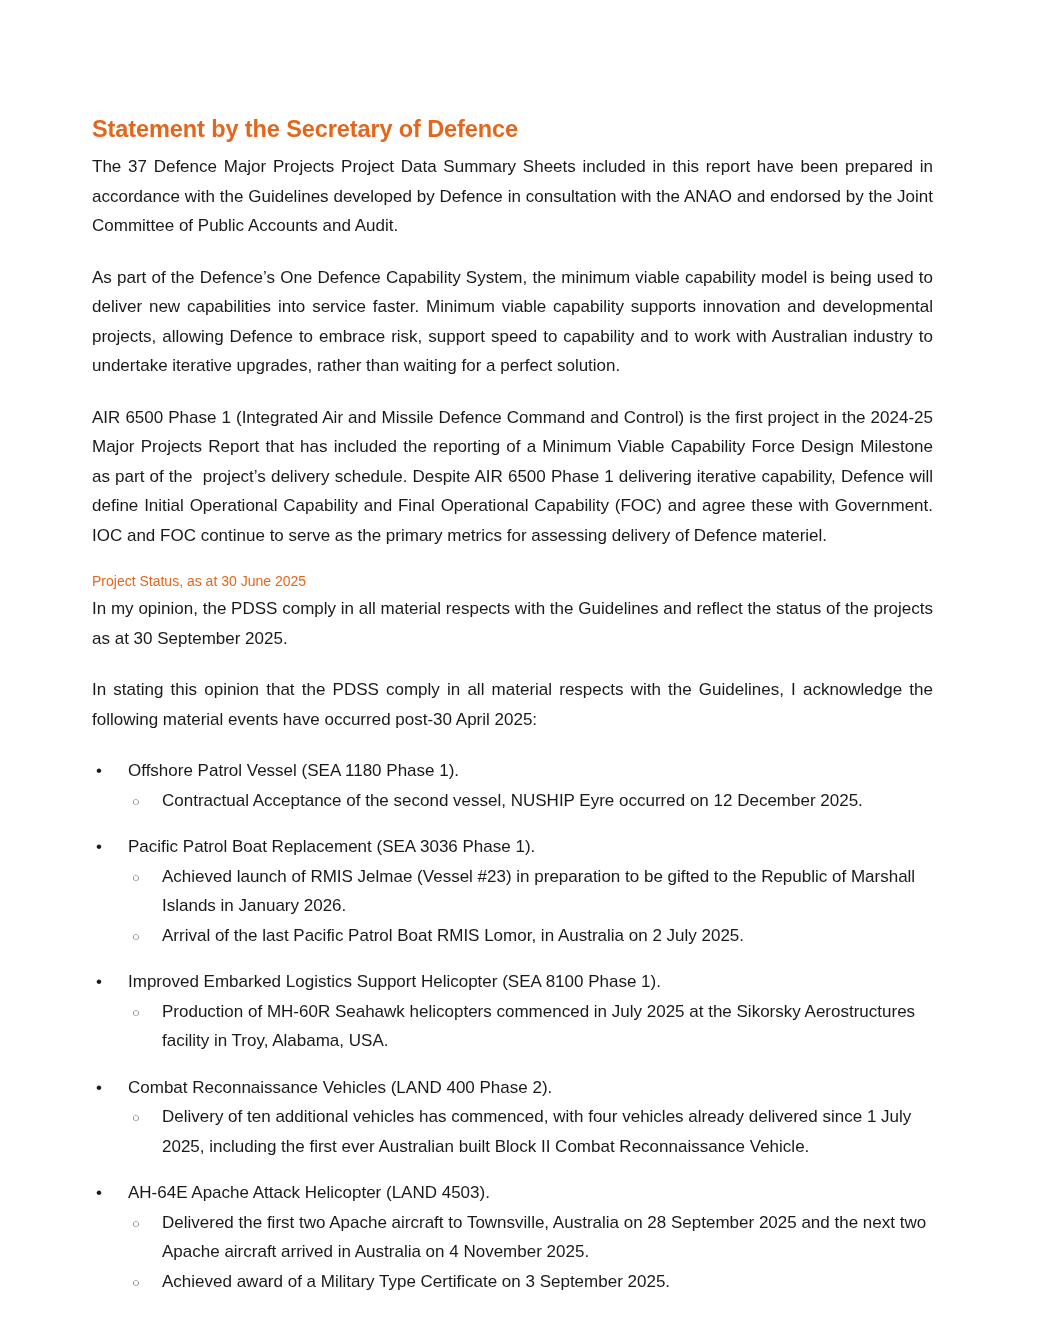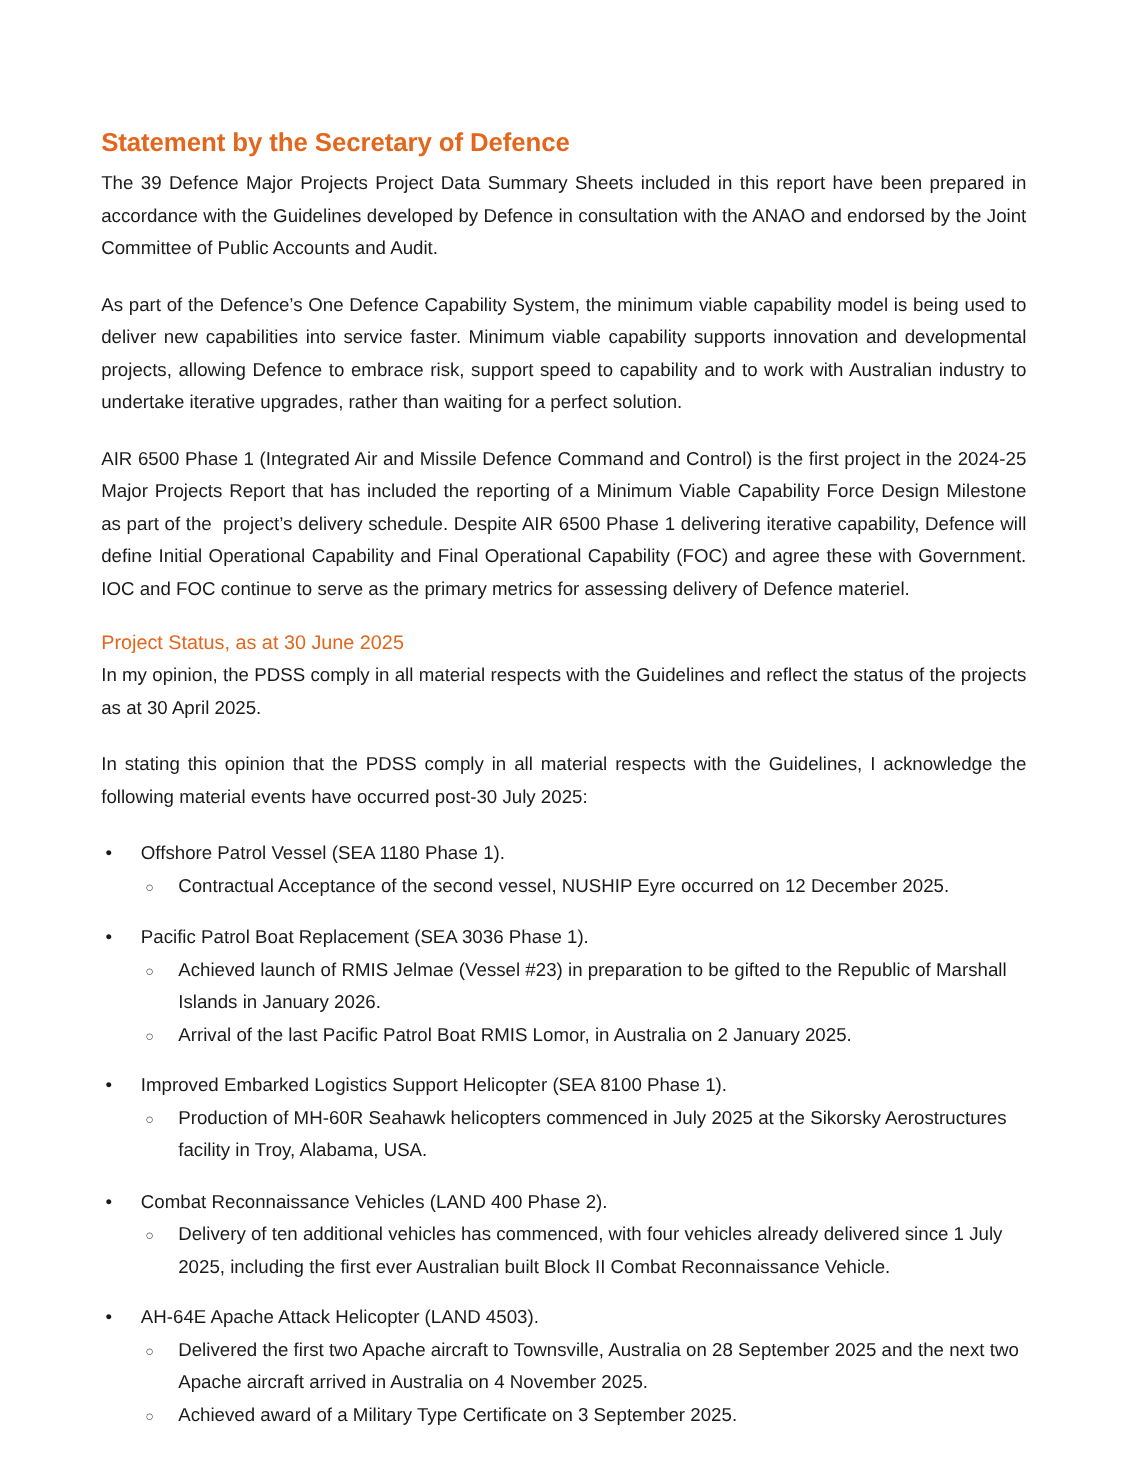--- a/index.html
+++ b/index.html
@@ -28,21 +28,21 @@
   h1.doc-title {
     margin: 0 0 9px 0;
     font-size: 23.5px;
     font-weight: bold;
     color: #E2671C;
     letter-spacing: -0.1px;
     line-height: 1.2;
   }
   h2.section-heading {
     margin: 0 0 3px 0;
-    font-size: 18px;
+    font-size: 14px;
     font-weight: normal;
     color: #E2671C;
     line-height: 1.35;
   }
   p.body-text {
     margin: 0 0 22px 0;
     font-size: 17px;
     line-height: 29.5px;
     text-align: justify;
     text-justify: inter-word;
@@ -108,28 +108,28 @@
   }
 </style>
 </head>
 <body>
 
 <div class="page">
   <div class="content">
 
     <h1 class="doc-title">Statement by the Secretary of Defence</h1>
 
-    <p class="body-text">The 39 Defence Major Projects Project Data Summary Sheets included in this report have been prepared in accordance with the Guidelines developed by Defence in consultation with the ANAO and endorsed by the Joint Committee of Public Accounts and Audit.</p>
+    <p class="body-text">The 37 Defence Major Projects Project Data Summary Sheets included in this report have been prepared in accordance with the Guidelines developed by Defence in consultation with the ANAO and endorsed by the Joint Committee of Public Accounts and Audit.</p>
     <p class="body-text">As part of the Defence’s One Defence Capability System, the minimum viable capability model is being used to deliver new capabilities into service faster. Minimum viable capability supports innovation and developmental projects, allowing Defence to embrace risk, support speed to capability and to work with Australian industry to undertake iterative upgrades, rather than waiting for a perfect solution.</p>
     <p class="body-text">AIR 6500 Phase 1 (Integrated Air and Missile Defence Command and Control) is the first project in the 2024-25 Major Projects Report that has included the reporting of a Minimum Viable Capability Force Design Milestone as part of the  project’s delivery schedule. Despite AIR 6500 Phase 1 delivering iterative capability, Defence will define Initial Operational Capability and Final Operational Capability (FOC) and agree these with Government. IOC and FOC continue to serve as the primary metrics for assessing delivery of Defence materiel.</p>
 
     <h2 class="section-heading">Project Status, as at 30 June 2025</h2>
-    <p class="body-text">In my opinion, the PDSS comply in all material respects with the Guidelines and reflect the status of the projects as at 30 April 2025.</p>
-
-    <p class="body-text spacer-para">In stating this opinion that the PDSS comply in all material respects with the Guidelines, I acknowledge the following material events have occurred post-30 July 2025:</p>
+    <p class="body-text">In my opinion, the PDSS comply in all material respects with the Guidelines and reflect the status of the projects as at 30 September 2025.</p>
+
+    <p class="body-text spacer-para">In stating this opinion that the PDSS comply in all material respects with the Guidelines, I acknowledge the following material events have occurred post-30 April 2025:</p>
 
     <ul class="bullets">
 
       <li class="bullet-item">
         <div class="bullet-row">
           <span class="bullet-marker">•</span>
           <span class="bullet-title">Offshore Patrol Vessel (SEA 1180 Phase 1).</span>
         </div>
         <ul class="sub-bullets">
           <li class="sub-bullet-item">
@@ -144,21 +144,21 @@
           <span class="bullet-marker">•</span>
           <span class="bullet-title">Pacific Patrol Boat Replacement (SEA 3036 Phase 1).</span>
         </div>
         <ul class="sub-bullets">
           <li class="sub-bullet-item">
             <span class="sub-marker">○</span>
             <span class="sub-text">Achieved launch of RMIS Jelmae (Vessel #23) in preparation to be gifted to the Republic of Marshall Islands in January 2026.</span>
           </li>
           <li class="sub-bullet-item">
             <span class="sub-marker">○</span>
-            <span class="sub-text">Arrival of the last Pacific Patrol Boat RMIS Lomor, in Australia on 2 January 2025.</span>
+            <span class="sub-text">Arrival of the last Pacific Patrol Boat RMIS Lomor, in Australia on 2 July 2025.</span>
           </li>
         </ul>
       </li>
 
       <li class="bullet-item">
         <div class="bullet-row">
           <span class="bullet-marker">•</span>
           <span class="bullet-title">Improved Embarked Logistics Support Helicopter (SEA 8100 Phase 1).</span>
         </div>
         <ul class="sub-bullets">

